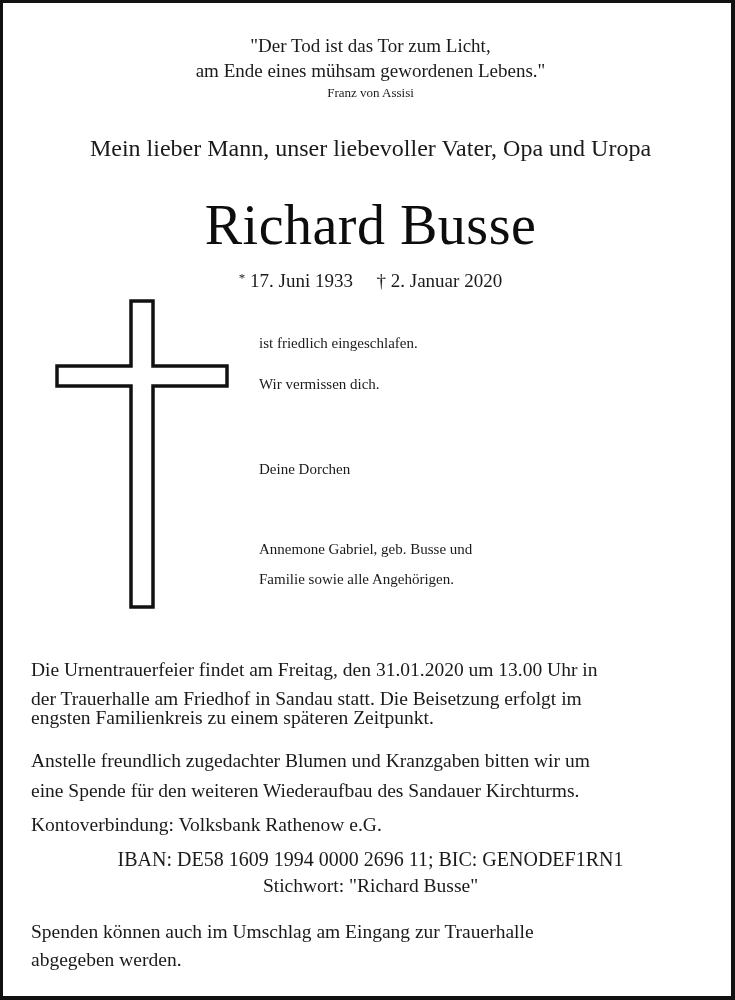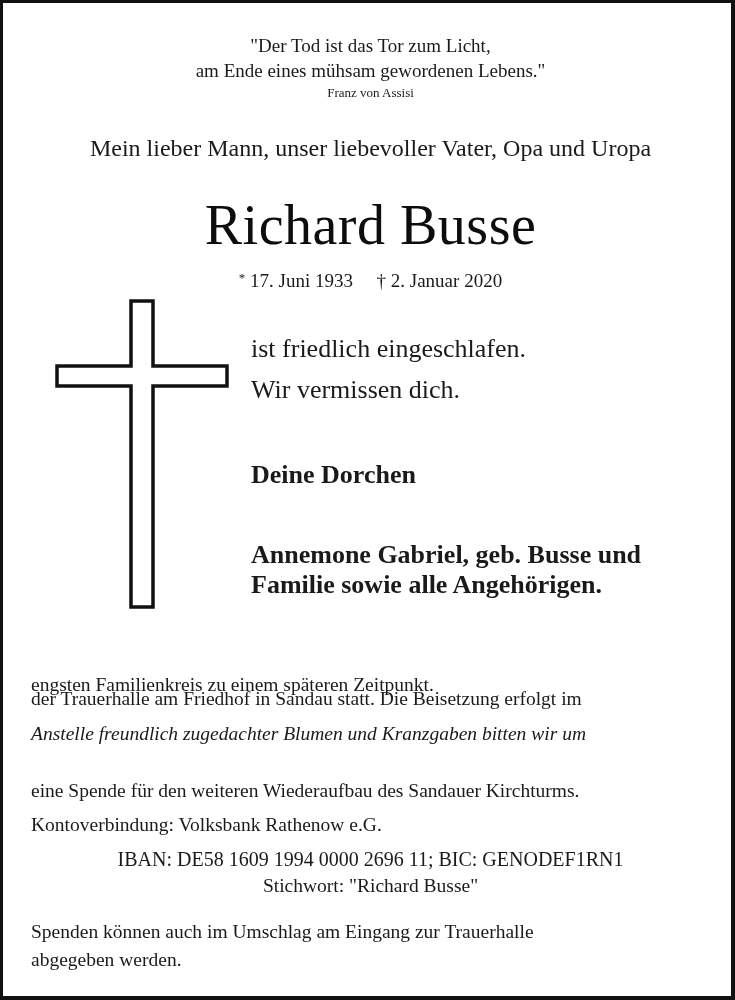--- a/index.html
+++ b/index.html
@@ -15,22 +15,22 @@
       position:absolute; white-space:nowrap; color:#1a1a1a;
       font-family:"Liberation Serif", "DejaVu Serif", serif;
       line-height:1;
     }
     .center { left:0; width:735px; text-align:center; }
     .quote { font-size:19px; }
     .attr { font-size:13px; }
     .intro { font-size:24px; }
     .name { font-size:56px; color:#0d0d0d; letter-spacing:0.5px; }
     .dates { font-size:19px; }
-    .col { left:248px; font-size:26px; }
-    .bold { font-weight:bold; }
+    .col { left:256px; font-size:15px; }
+    .bold { font-weight:normal; }
     .body { left:28px; font-size:19.5px; }
     .cross { position:absolute; left:52px; top:296px; }
   </style>
 </head>
 <body>
 
 <div class="frame">
 
   <div class="t center quote" style="top:33px;">"Der Tod ist das Tor zum Licht,</div>
   <div class="t center quote" style="top:58px;">am Ende eines mühsam gewordenen Lebens."</div>
@@ -52,24 +52,25 @@
     <path d="M76 2 H98 V67 H172 V87 H98 V308 H76 V87 H2 V67 H76 Z" fill="#ffffff" stroke="#111111" stroke-width="3.5" stroke-linejoin="miter"></path>
   </svg>
 
   <div class="t col" style="top:333px;">ist friedlich eingeschlafen.</div>
   <div class="t col" style="top:374px;">Wir vermissen dich.</div>
 
   <div class="t col bold" style="top:459px;">Deine Dorchen</div>
   <div class="t col bold" style="top:539px;">Annemone Gabriel, geb. Busse und</div>
   <div class="t col bold" style="top:569px;">Familie sowie alle Angehörigen.</div>
 
+  <div class="t body" style="top:657px;">Die Urnentrauerfeier findet am Freitag, den 31.01.2020 um 13.00 Uhr in</div>
   <div class="t body" style="top:686px;">der Trauerhalle am Friedhof in Sandau statt. Die Beisetzung erfolgt im</div>
-  <div class="t body" style="top:672px;font-family:Liberation Serif, serif;">engsten Familienkreis zu einem späteren Zeitpunkt.</div>
+  <div class="t body" style="top:705px;font-family:Liberation Serif, serif;">engsten Familienkreis zu einem späteren Zeitpunkt.</div>
 
-  <div class="t body" style="top:721px;font-style:italic;">Anstelle freundlich zugedachter Blumen und Kranzgaben bitten wir um</div>
+  <div class="t body" style="top:748px;">Anstelle freundlich zugedachter Blumen und Kranzgaben bitten wir um</div>
   <div class="t body" style="top:778px;">eine Spende für den weiteren Wiederaufbau des Sandauer Kirchturms.</div>
 
   <div class="t body" style="top:812px;text-align:right;">Kontoverbindung: Volksbank Rathenow e.G.</div>
   <div class="t center" style="top:846px; font-size:20px;">IBAN: DE58 1609 1994 0000 2696 11; BIC: GENODEF1RN1</div>
   <div class="t center" style="top:873px; font-size:19.5px;">Stichwort: "Richard Busse"</div>
 
   <div class="t body" style="top:919px;">Spenden können auch im Umschlag am Eingang zur Trauerhalle</div>
   <div class="t body" style="top:947px;">abgegeben werden.</div>
 
 </div>

